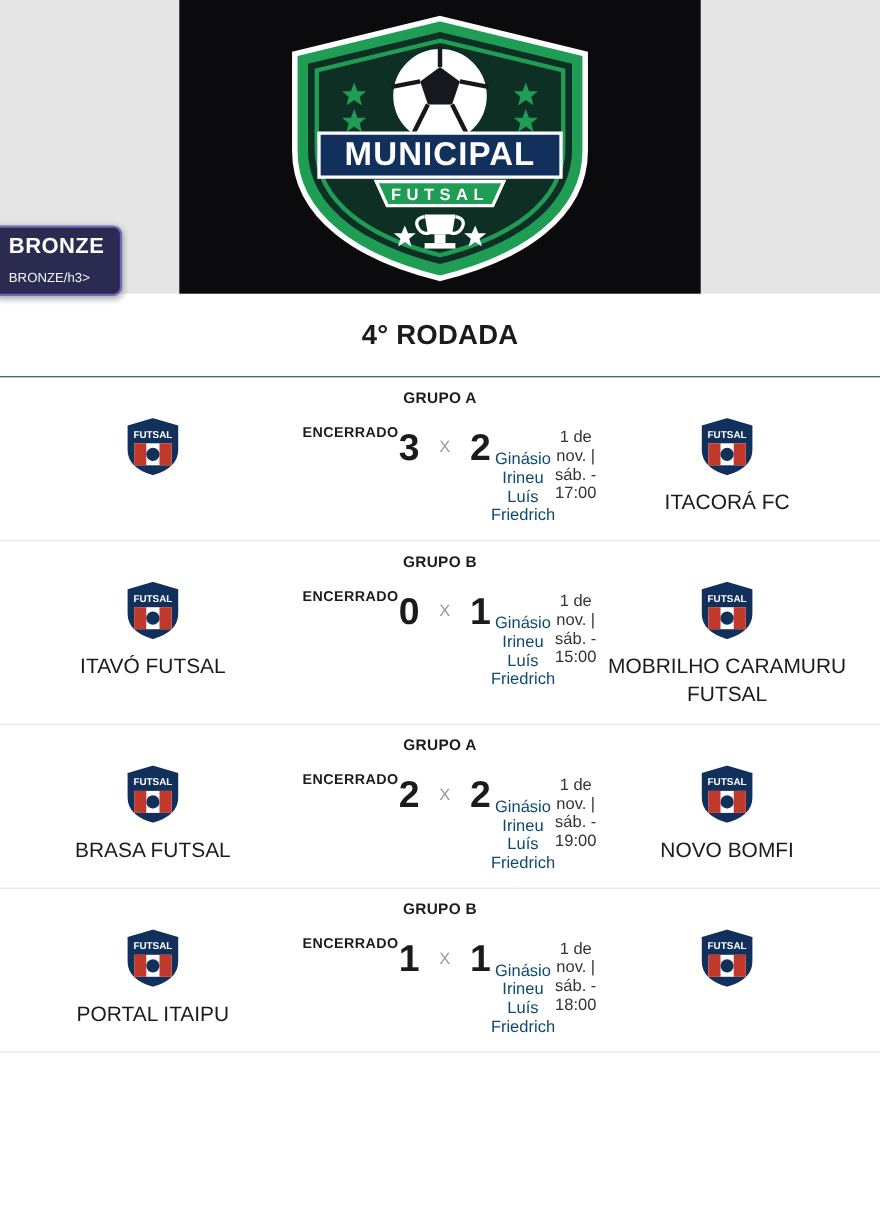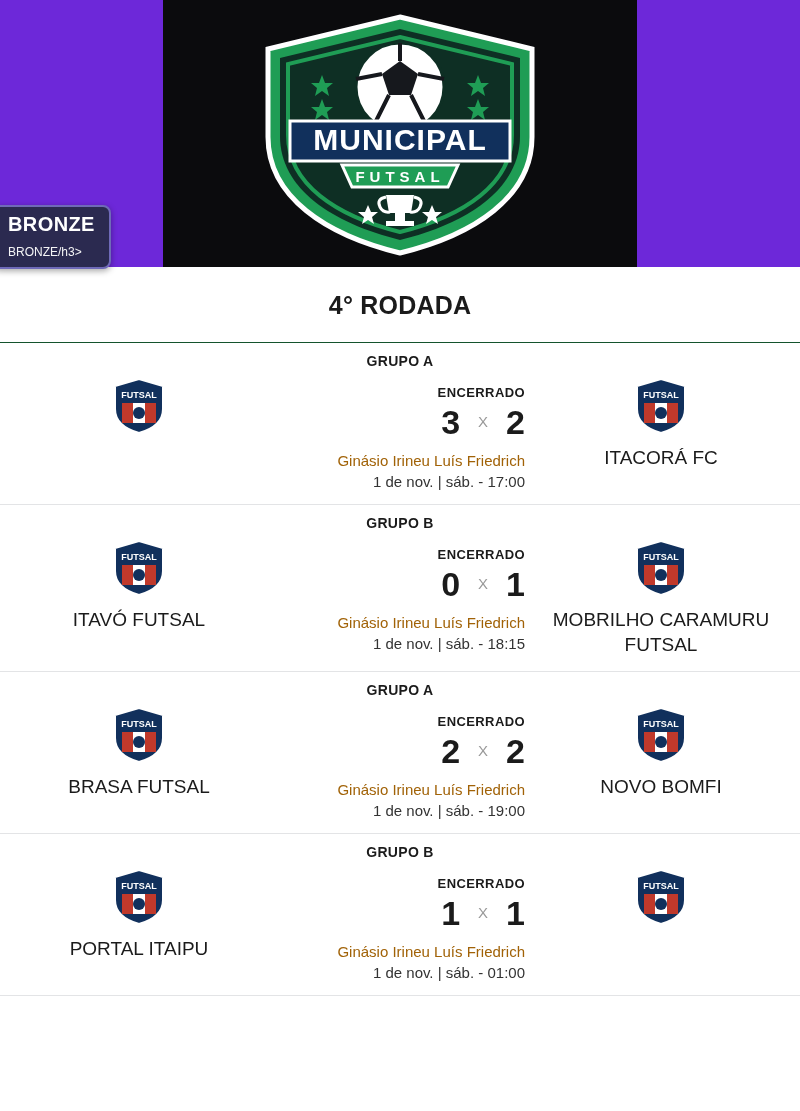--- a/index.html
+++ b/index.html
@@ -17,21 +17,21 @@
     min-height: 1111px;
     background: #ffffff;
     overflow: hidden;
   }
 
   
   .hero {
     position: relative;
     width: 100%;
     height: 267px;
-    background: #6d28d9;
+    background: #e5e5e5;
     display: flex;
     justify-content: center;
     align-items: flex-start;
   }
   .hero-image {
     width: 474px;
     height: 267px;
     background: #0b0b0d;
     display: flex;
     align-items: center;
@@ -108,22 +108,22 @@
     margin-top: 10px;
     font-size: 19px;
     color: #1b1b1b;
     text-align: center;
     line-height: 25px;
     font-weight: 400;
   }
   .center {
     width: 250px;
     display: flex;
-    flex-direction: column;
-    align-items: flex-end;
+    flex-direction: row;
+    align-items: flex-start;
     padding-top: 8px;
   }
   .status {
     font-size: 13px;
     font-weight: 700;
     color: #1b1b1b;
     letter-spacing: .4px;
   }
   .score {
     display: flex;
@@ -137,23 +137,23 @@
     font-weight: 700;
     color: #1b1b1b;
     line-height: 40px;
   }
   .score-x {
     font-size: 15px;
     color: #9a9a9a;
     line-height: 40px;
   }
   .venue {
-    margin-top: 10px;
+    margin-top: 24px;
     font-size: 15px;
-    color: #a16207;
+    color: #0c4a6e;
     text-align: center;
   }
   .datetime {
     margin-top: 4px;
     font-size: 15px;
     color: #333;
     text-align: center;
   }
 
   
@@ -262,21 +262,21 @@
         <div class="team-name">ITAVÓ FUTSAL</div>
       </div>
       <div class="center">
         <div class="status">ENCERRADO</div>
         <div class="score">
           <span class="score-num">0</span>
           <span class="score-x">X</span>
           <span class="score-num">1</span>
         </div>
         <div class="venue">Ginásio Irineu Luís Friedrich</div>
-        <div class="datetime">1 de nov. | sáb. - 18:15</div>
+        <div class="datetime">1 de nov. | sáb. - 15:00</div>
       </div>
       <div class="team">
         <svg class="shield" viewBox="0 0 54 58">
           <path d="M27 2 L51 9 L51 32 C51 45 41 52 27 56 C13 52 3 45 3 32 L3 9 Z" fill="#11305c" stroke="#ffffff" stroke-width="2"></path>
           <text x="27" y="21" text-anchor="middle" fill="#ffffff" font-family="Liberation Sans, sans-serif" font-size="9" font-weight="bold">FUTSAL</text>
           <rect x="10" y="26" width="34" height="20" fill="#ffffff"></rect>
           <rect x="10" y="26" width="11" height="20" fill="#c0392b"></rect>
           <rect x="33" y="26" width="11" height="20" fill="#c0392b"></rect>
           <circle cx="27" cy="36" r="6" fill="#11305c"></circle>
         </svg>
@@ -338,21 +338,21 @@
         <div class="team-name">PORTAL ITAIPU</div>
       </div>
       <div class="center">
         <div class="status">ENCERRADO</div>
         <div class="score">
           <span class="score-num">1</span>
           <span class="score-x">X</span>
           <span class="score-num">1</span>
         </div>
         <div class="venue">Ginásio Irineu Luís Friedrich</div>
-        <div class="datetime">1 de nov. | sáb. - 01:00</div>
+        <div class="datetime">1 de nov. | sáb. - 18:00</div>
       </div>
       <div class="team">
         <svg class="shield" viewBox="0 0 54 58">
           <path d="M27 2 L51 9 L51 32 C51 45 41 52 27 56 C13 52 3 45 3 32 L3 9 Z" fill="#11305c" stroke="#ffffff" stroke-width="2"></path>
           <text x="27" y="21" text-anchor="middle" fill="#ffffff" font-family="Liberation Sans, sans-serif" font-size="9" font-weight="bold">FUTSAL</text>
           <rect x="10" y="26" width="34" height="20" fill="#ffffff"></rect>
           <rect x="10" y="26" width="11" height="20" fill="#c0392b"></rect>
           <rect x="33" y="26" width="11" height="20" fill="#c0392b"></rect>
           <circle cx="27" cy="36" r="6" fill="#11305c"></circle>
         </svg>

